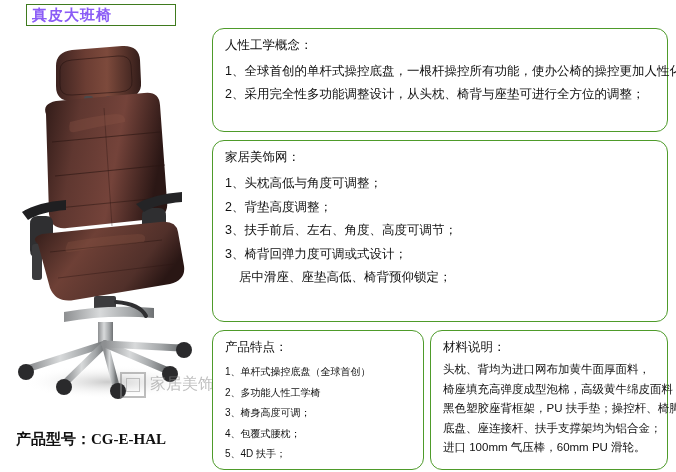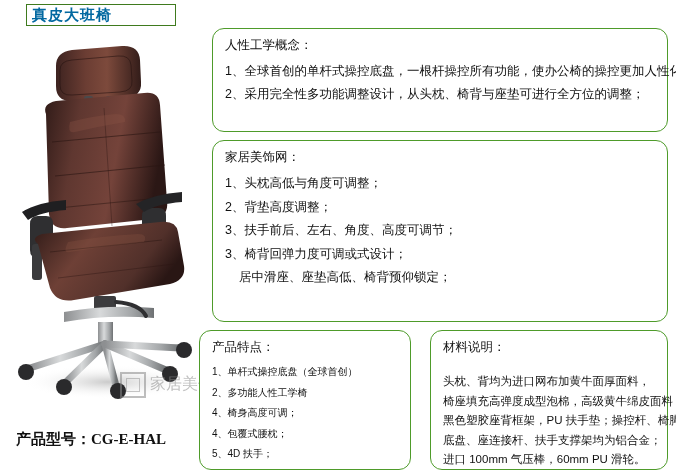--- a/index.html
+++ b/index.html
@@ -31,21 +31,21 @@
     border: 1px solid #3f7a1e;
     background: #ffffff;
     box-sizing: border-box;
   }
   .title-text {
     position: absolute;
     left: 32px;
     top: 6px;
     font-size: 15px;
     font-weight: bold;
-    color: #0369a1;
+    color: #8b5cf6;
     letter-spacing: 1px;
     white-space: nowrap;
   }
 
   
   .photo-wrap {
     position: absolute;
     left: 8px;
     top: 30px;
     width: 200px;
@@ -146,40 +146,40 @@
     width: 456px;
     height: 182px;
   }
   #panel-functions li { line-height: 23.5px; }
   .indent-cont {
     padding-left: 14px;
   }
 
   
   #panel-features {
-    left: 199px;
+    left: 212px;
     top: 330px;
     width: 212px;
     height: 140px;
   }
   #panel-features li { line-height: 20.5px; font-size: 10px; }
 
   
   #panel-materials {
     left: 430px;
     top: 330px;
     width: 238px;
     height: 140px;
   }
   #panel-materials li {
     line-height: 19.5px;
     font-size: 11.5px;
     white-space: nowrap;
   }
-  #panel-materials h4 { margin-bottom: 16px; }
+  #panel-materials h4 { margin-bottom: 4px; }
 </style>
 </head>
 <body>
 
 <div class="page">
 
   <div class="title-bar"></div>
   <div class="title-text">真皮大班椅</div>
 
   <div class="photo-wrap">
@@ -308,21 +308,21 @@
       </ol>
     </div>
   </div>
 
   <div class="panel" id="panel-features">
     <div class="panel-inner">
       <h4>产品特点：</h4>
       <ol>
         <li>1、单杆式操控底盘（全球首创）</li>
         <li>2、多功能人性工学椅</li>
-        <li>4、椅身高度可调；</li>
+        <li>3、椅身高度可调；</li>
         <li>4、包覆式腰枕；</li>
         <li>5、4D 扶手；</li>
       </ol>
     </div>
   </div>
 
   <div class="panel" id="panel-materials">
     <div class="panel-inner">
       <h4>材料说明：</h4>
       <ul>

